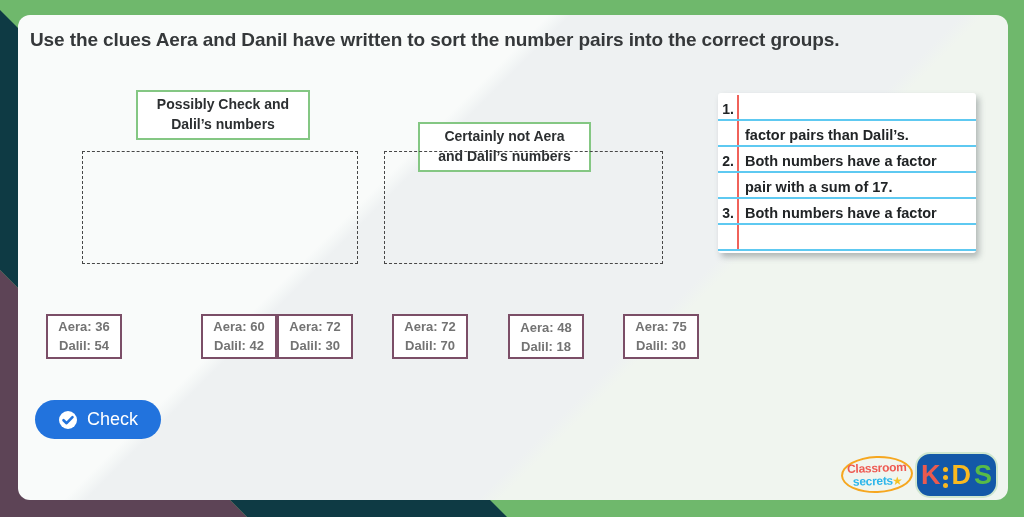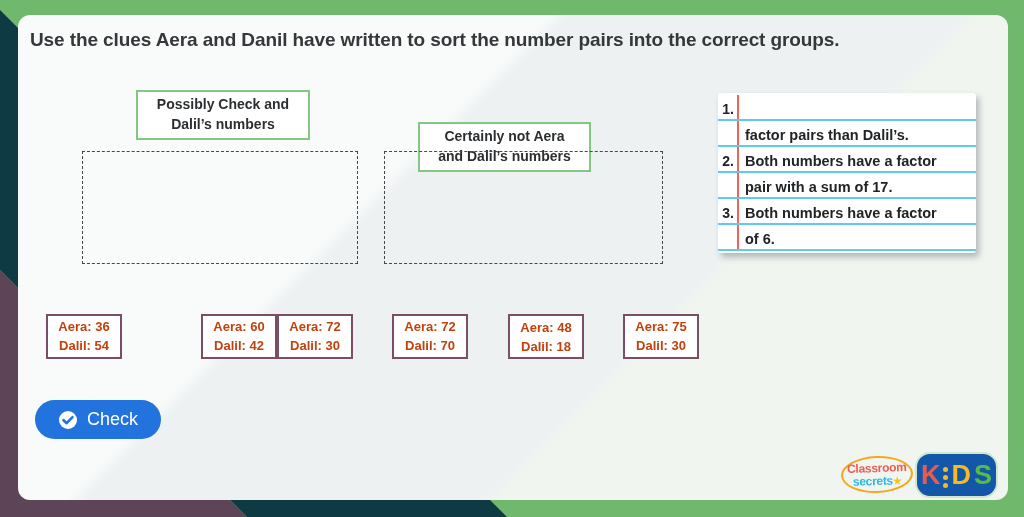--- a/index.html
+++ b/index.html
@@ -39,21 +39,21 @@
   .clue-num { flex:0 0 21px; width:21px; border-right:2px solid #f0625a;
     display:flex; align-items:flex-end; justify-content:flex-end;
     padding:0 3px 2px 0; font-weight:700; font-size:14px; color:#212426; }
   .clue-text { flex:1; display:flex; align-items:flex-end; overflow:hidden;
     padding:0 2px 2px 6px; font-weight:700; font-size:14.5px; color:#212426; white-space:nowrap; }
 
   
   .card { position:absolute; top:314px; width:76px; height:45px; background:#ffffff;
     border:2px solid #7b4e67; display:flex; flex-direction:column; align-items:center;
     justify-content:center; text-align:center; font-size:13px; font-weight:700;
-    color:#c2410c; line-height:1.45; cursor:grab; }
+    color:#737373; line-height:1.45; cursor:grab; }
   .card.c1 { left:46px; }  .card.c2 { left:161px;margin-left:40px; } .card.c3 { left:277px; }
   .card.c4 { left:392px; } .card.c5 { left:508px;justify-content:flex-end; } .card.c6 { left:623px; }
 
   
   .check-btn { position:absolute; left:35px; top:400px; width:126px; height:39px;
     border:none; border-radius:20px; background:#2273dd; color:#ffffff;
     display:flex; align-items:center; justify-content:center; gap:9px;
     font-family:"Liberation Sans", sans-serif; font-size:18px; cursor:pointer; }
   .check-btn svg { display:block; }
 
@@ -109,21 +109,20 @@
     <div class="clue-row">
       <span class="clue-num"></span>
       <span class="clue-text">pair with a sum of 17.</span>
     </div>
     <div class="clue-row">
       <span class="clue-num">3.</span>
       <span class="clue-text">Both numbers have a factor</span>
     </div>
     <div class="clue-row">
       <span class="clue-num"></span>
-      <span class="clue-text">of 6.</span>
     </div>
   </div>
 
   <div class="card c1">
     <span>Aera: 36</span>
     <span>Dalil: 54</span>
   </div>
   <div class="card c2">
     <span>Aera: 60</span>
     <span>Dalil: 42</span>

